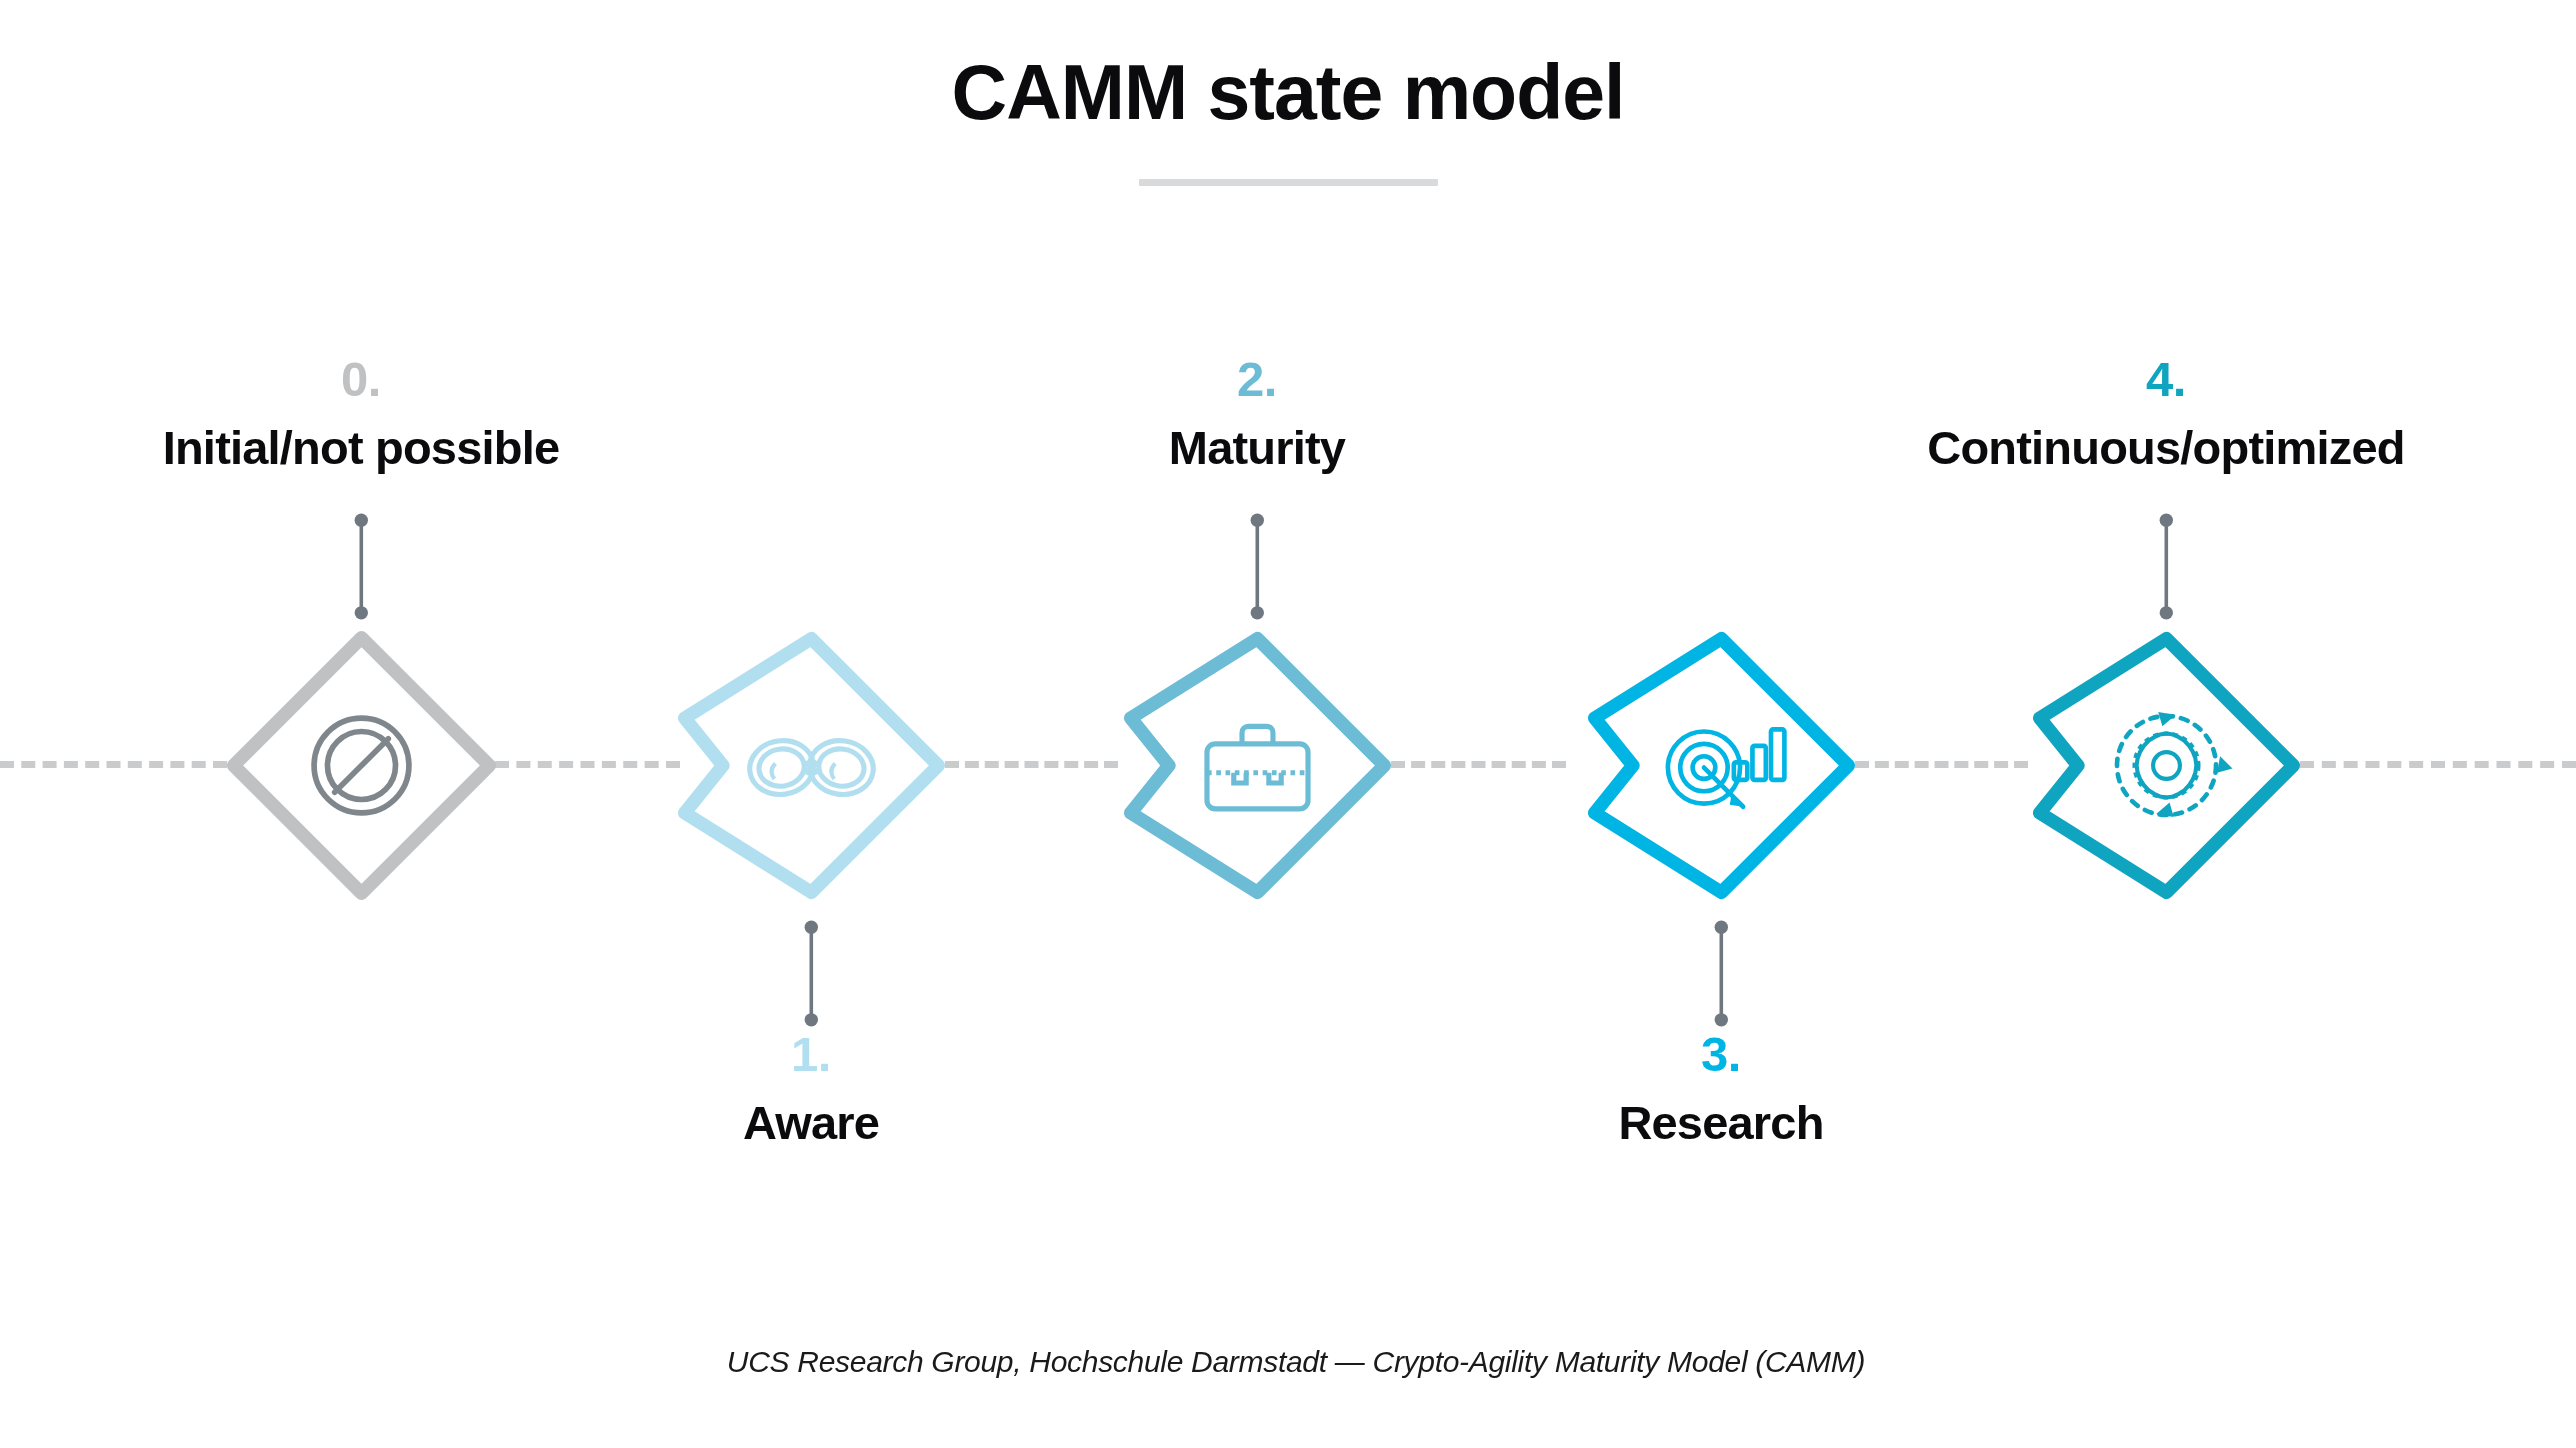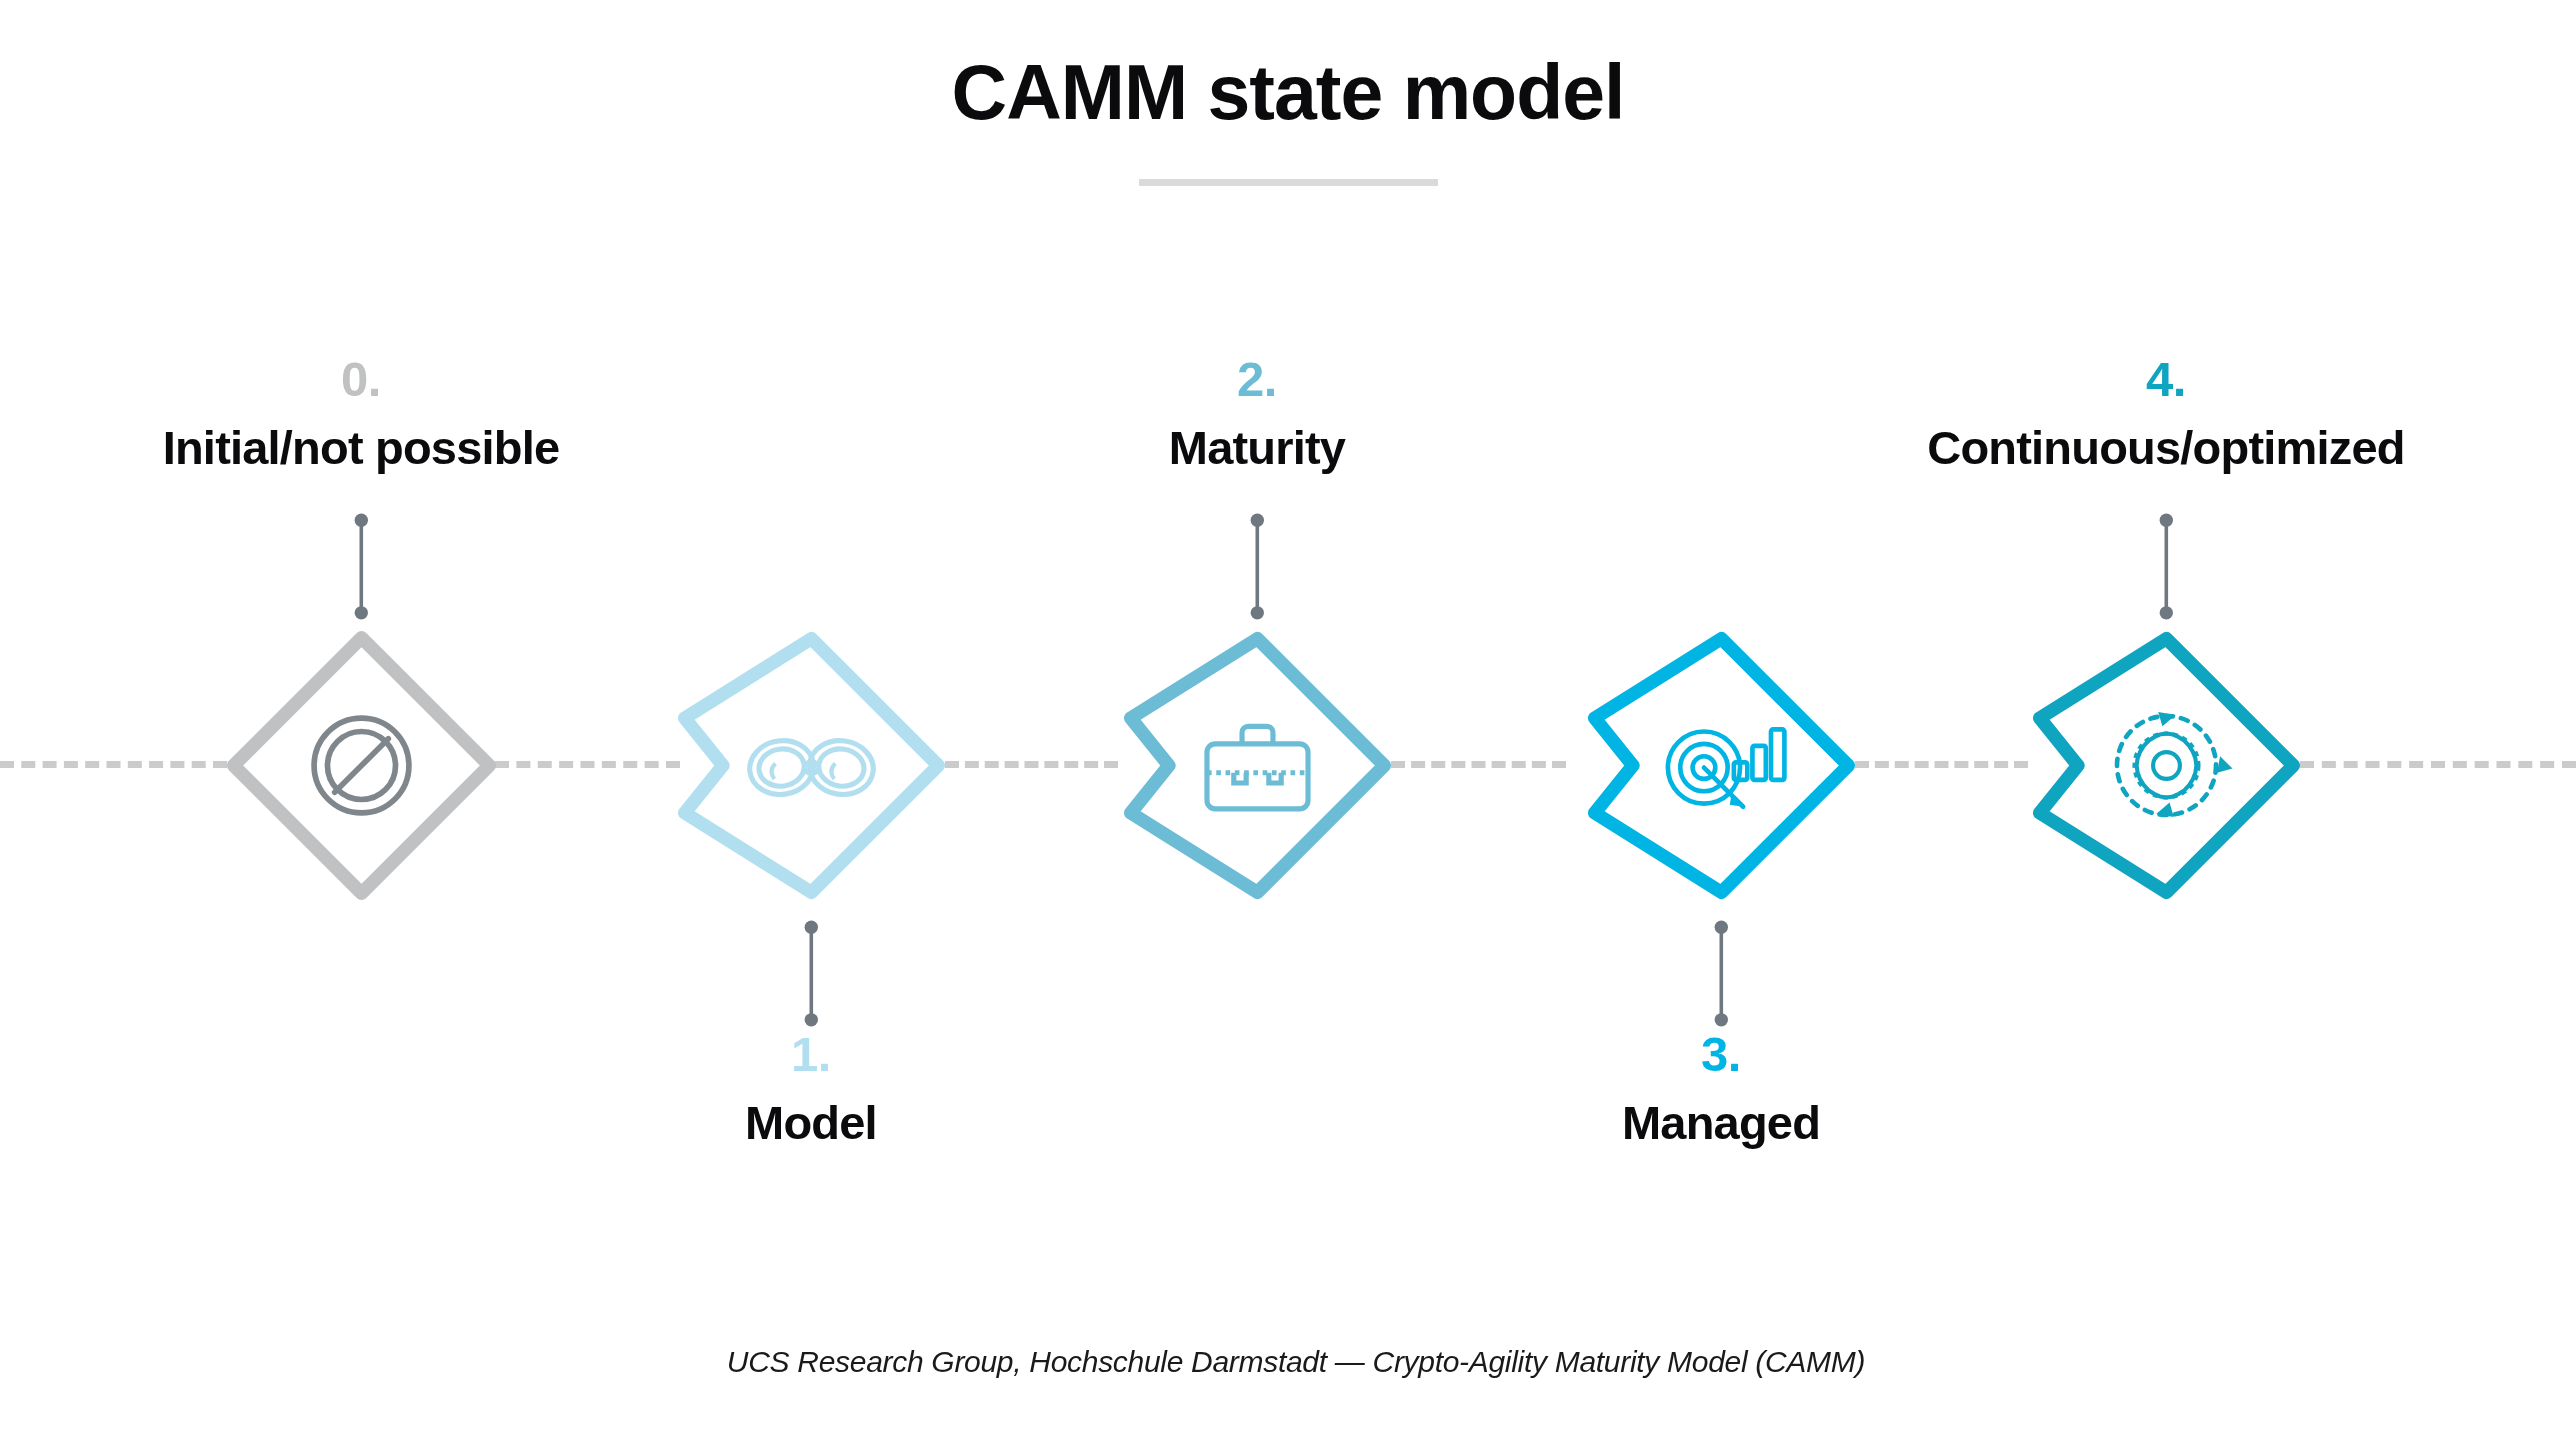--- a/index.html
+++ b/index.html
@@ -176,21 +176,21 @@
   </div>
   <div class="stem" style="left:811px; top:922px; height:103px;">
     <svg viewBox="0 0 40 200" preserveAspectRatio="none">
       <line x1="20" y1="10" x2="20" y2="190" stroke="#6f7880" stroke-width="7"></line>
       <circle cx="20" cy="10" r="13" fill="#6f7880"></circle>
       <circle cx="20" cy="190" r="13" fill="#6f7880"></circle>
     </svg>
   </div>
   <div class="label-group below" style="left:811px; top:1030px;">
     <div class="label-num" style="color:#b2dff0;">1.</div>
-    <div class="label-name">Model</div>
+    <div class="label-name">Aware</div>
   </div>
 
   <div class="label-group" style="left:1257px; top:355px;">
     <div class="label-num" style="color:#6bbcd4;">2.</div>
     <div class="label-name">Maturity</div>
   </div>
   <div class="stem" style="left:1257px; top:515px; height:103px;">
     <svg viewBox="0 0 40 200" preserveAspectRatio="none">
       <line x1="20" y1="10" x2="20" y2="190" stroke="#6f7880" stroke-width="7"></line>
       <circle cx="20" cy="10" r="13" fill="#6f7880"></circle>
@@ -229,21 +229,21 @@
   </div>
   <div class="stem" style="left:1721px; top:922px; height:103px;">
     <svg viewBox="0 0 40 200" preserveAspectRatio="none">
       <line x1="20" y1="10" x2="20" y2="190" stroke="#6f7880" stroke-width="7"></line>
       <circle cx="20" cy="10" r="13" fill="#6f7880"></circle>
       <circle cx="20" cy="190" r="13" fill="#6f7880"></circle>
     </svg>
   </div>
   <div class="label-group below" style="left:1721px; top:1030px;">
     <div class="label-num" style="color:#00b4e3;">3.</div>
-    <div class="label-name">Managed</div>
+    <div class="label-name">Research</div>
   </div>
 
   <div class="label-group" style="left:2166px; top:355px;">
     <div class="label-num" style="color:#0fa4c0;">4.</div>
     <div class="label-name">Continuous/optimized</div>
   </div>
   <div class="stem" style="left:2166px; top:515px; height:103px;">
     <svg viewBox="0 0 40 200" preserveAspectRatio="none">
       <line x1="20" y1="10" x2="20" y2="190" stroke="#6f7880" stroke-width="7"></line>
       <circle cx="20" cy="10" r="13" fill="#6f7880"></circle>

